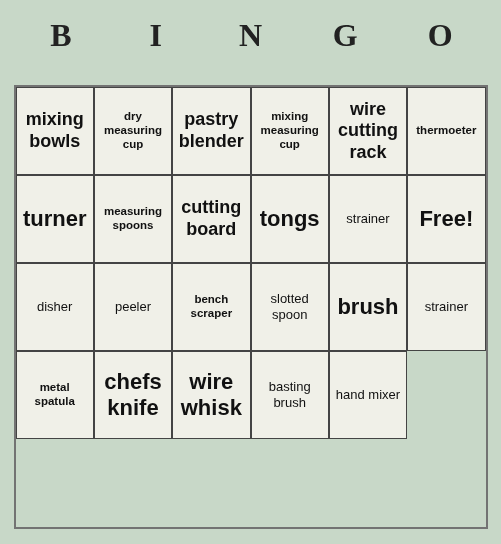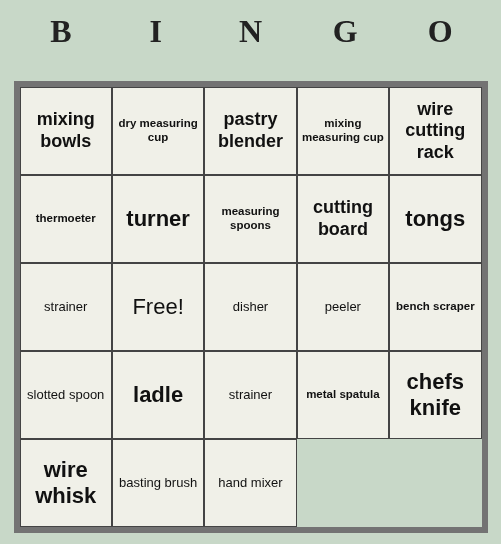--- a/index.html
+++ b/index.html
@@ -25,23 +25,23 @@
     .bingo-header-cell {
       text-align: center;
       font-size: 32px;
       font-weight: bold;
       font-family: Georgia, serif;
       padding: 2px 0;
       color: #222;
     }
     .bingo-grid {
       display: grid;
-      grid-template-columns: repeat(5, 1fr);
+      grid-template-columns: repeat(6, 1fr);
       grid-template-rows: repeat(5, 1fr);
-      border: 6px solid #737373;
+      border: 2px solid #737373;
       border-collapse: collapse;
       margin-top: 29px;
     }
     .bingo-cell {
       border: 1.5px solid #444;
       background: #f0f0e8;
       min-height: 88px;
       display: flex;
       align-items: center;
       justify-content: center;
@@ -54,21 +54,21 @@
     .bingo-cell.large-text {
       font-size: 18px;
       font-weight: bold;
     }
     .bingo-cell.xl-text {
       font-size: 22px;
       font-weight: bold;
     }
     .bingo-cell.free {
       font-size: 22px;
-      font-weight: normal;
+      font-weight: bold;
     }
     .bingo-cell.small-text {
       font-size: 11.5px;
       font-weight: bold;
     }
   </style>
 </head>
 <body>
 
 <div class="bingo-card">
@@ -89,21 +89,21 @@
       <div class="bingo-cell xl-text">turner</div>
       <div class="bingo-cell small-text">measuring spoons</div>
       <div class="bingo-cell large-text">cutting board</div>
       <div class="bingo-cell xl-text">tongs</div>
       <div class="bingo-cell">strainer</div>
       <div class="bingo-cell free">Free!</div>
       <div class="bingo-cell">disher</div>
       <div class="bingo-cell">peeler</div>
       <div class="bingo-cell small-text">bench scraper</div>
       <div class="bingo-cell">slotted spoon</div>
-      <div class="bingo-cell xl-text">ladle</div>
+      <div class="bingo-cell xl-text">brush</div>
       <div class="bingo-cell">strainer</div>
       <div class="bingo-cell small-text">metal spatula</div>
       <div class="bingo-cell xl-text">chefs knife</div>
       <div class="bingo-cell xl-text">wire whisk</div>
       <div class="bingo-cell">basting brush</div>
       <div class="bingo-cell">hand mixer</div>
     </div>
 </div>
 
 </body></html>

